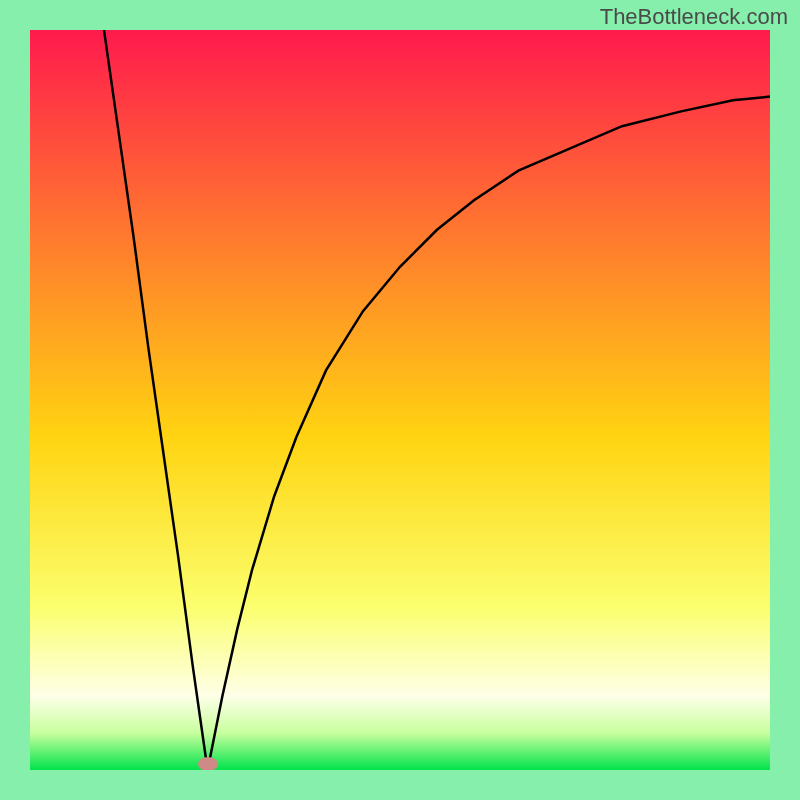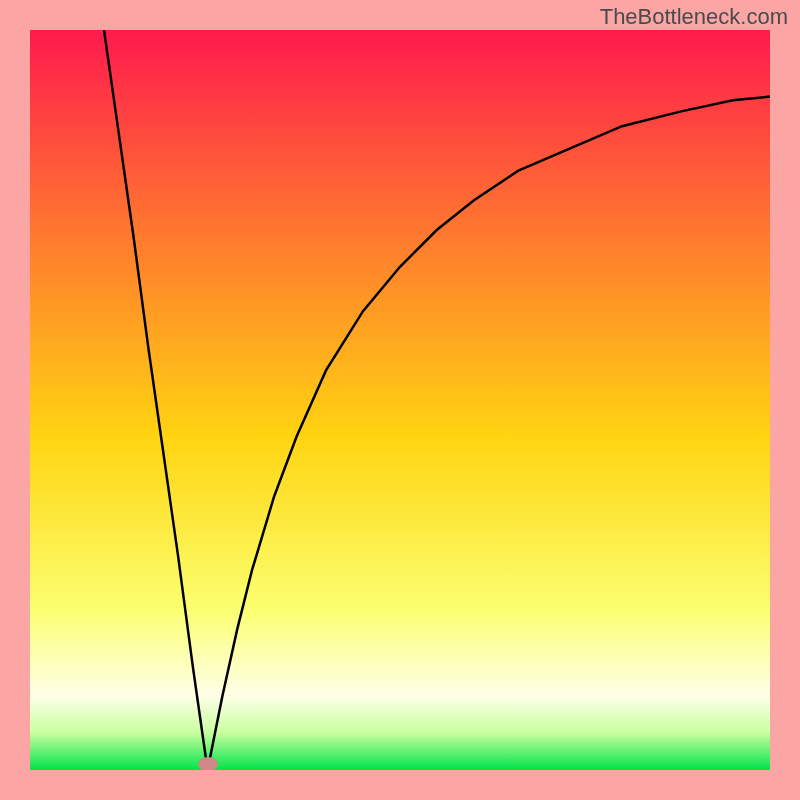--- a/index.html
+++ b/index.html
@@ -8,21 +8,21 @@
     width: 800px;
     height: 800px;
     background: #000;
     font-family: Arial, sans-serif;
     overflow: hidden;
   }
   .outer {
     position: relative;
     width: 800px;
     height: 800px;
-    background: #fca5a5;
+    background: #86efac;
   }
   .watermark {
     position: absolute;
     top: 4px;
     right: 12px;
     color: #4a4a4a;
     font-size: 22px;
     font-weight: 500;
     z-index: 10;
   }

